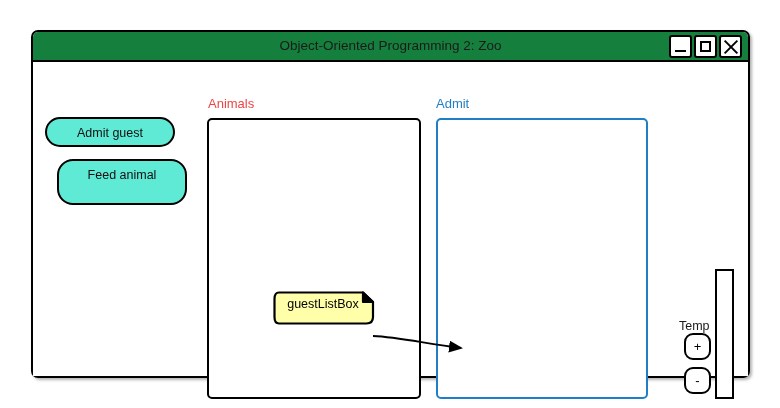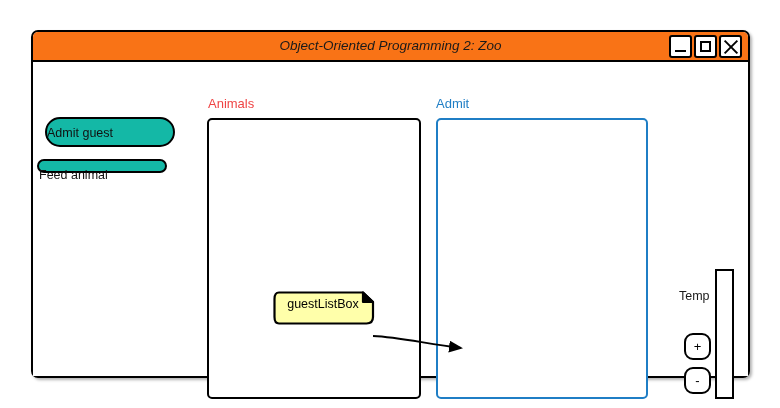--- a/index.html
+++ b/index.html
@@ -34,22 +34,21 @@
   #title-bar {
     position: absolute;
     left: 0;
     top: 0;
     width: 100%;
     height: 30px;
     box-sizing: border-box;
     border-bottom: 2px solid #000000;
     border-top-left-radius: 5px;
     border-top-right-radius: 5px;
-    background: #f97316;
-    font-style: italic;
+    background: #15803d;
   }
   #window-title {
     position: absolute;
     left: 0;
     top: 0;
     width: 100%;
     line-height: 28px;
     text-align: center;
     font-size: 13.5px;
     color: #1a1a1a;
@@ -118,39 +117,39 @@
     bottom: 0;
     background: #ffffff;
   }
 
   
   .action-btn {
     position: absolute;
     box-sizing: border-box;
     border: 2px solid #000000;
     border-radius: 16px;
-    background: #14b8a6;
+    background: #5eead4;
     font-size: 12.5px;
     color: #111111;
-    text-align: left;
+    text-align: center;
     line-height: 28px;
     cursor: pointer;
     white-space: nowrap;
   }
   #btn-admit-guest {
     left: 12px;
     top: 55px;
     width: 130px;
     height: 30px;
   }
   #btn-feed-animal {
-    left: 4px;
+    left: 24px;
     top: 97px;
     width: 130px;
-    height: 14px;
+    height: 46px;
   }
 
   
   .list-label {
     position: absolute;
     font-size: 13px;
     white-space: nowrap;
   }
   #label-animals {
     left: 175px;
@@ -182,21 +181,21 @@
     top: 56px;
     width: 212px;
     height: 281px;
     border: 2px solid #1f7ec5;
   }
 
   
   #temp-label {
     position: absolute;
     left: 646px;
-    top: 227px;
+    top: 257px;
     font-size: 12.5px;
     color: #1a1a1a;
     white-space: nowrap;
   }
   .stepper-btn {
     position: absolute;
     width: 27px;
     height: 27px;
     box-sizing: border-box;
     border: 2px solid #000000;

